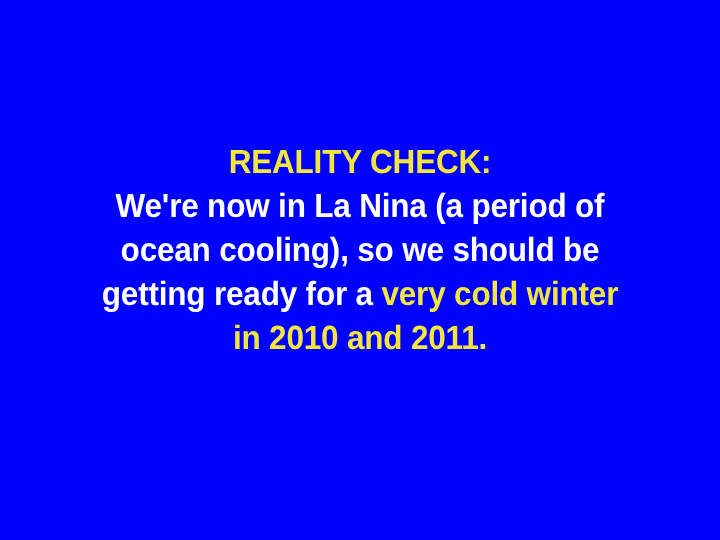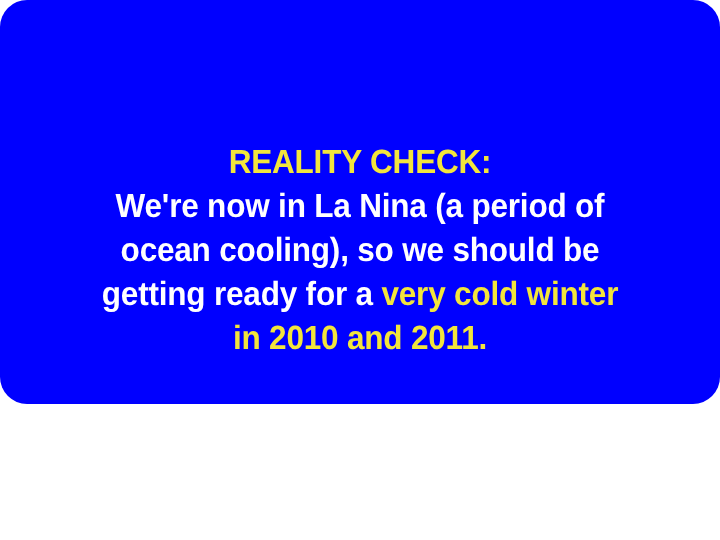--- a/index.html
+++ b/index.html
@@ -11,24 +11,23 @@
   body {
     width: 720px;
     height: 540px;
     overflow: hidden;
     font-family: "Liberation Sans", "DejaVu Sans", sans-serif;
   }
 
   #slide {
     position: relative;
     width: 720px;
-    height: 404px;
+    height: 540px;
     box-sizing: border-box;
     display: block;
-    border-radius: 27px;
   }
 
   #text-block {
     position: absolute;
     left: 0;
     right: 0;
     top: 141px;
     text-align: center;
     padding: 0 20px;
     box-sizing: border-box;

